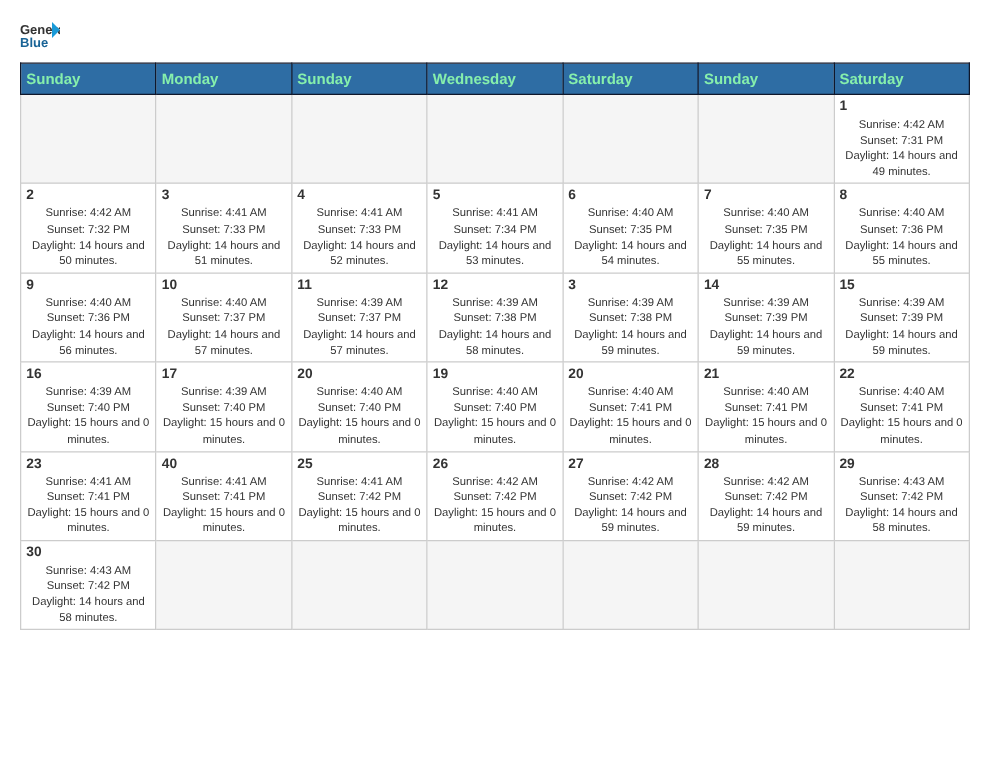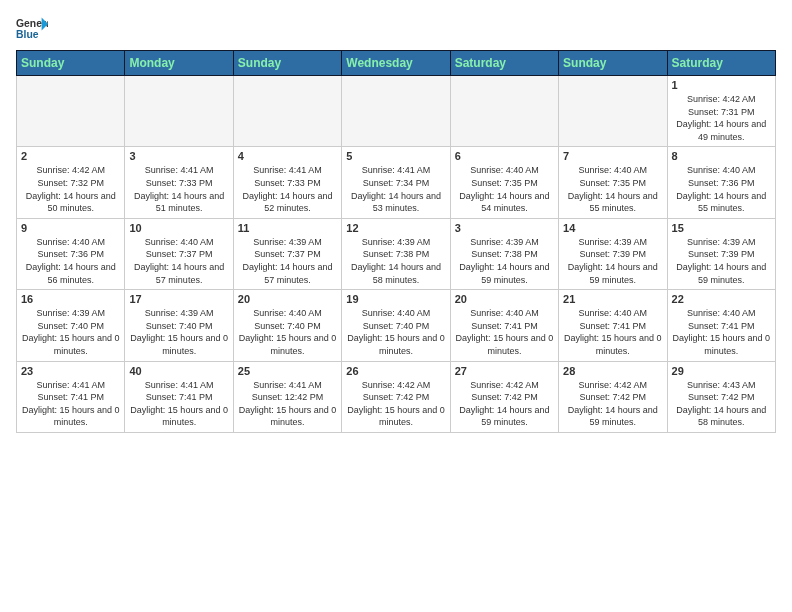--- a/index.html
+++ b/index.html
@@ -266,21 +266,21 @@
         </td>
         <td>
           <span class="day-number">40</span>
           <div class="day-info">Sunrise: 4:41 AM
 Sunset: 7:41 PM
 Daylight: 15 hours and 0 minutes.</div>
         </td>
         <td>
           <span class="day-number">25</span>
           <div class="day-info">Sunrise: 4:41 AM
-Sunset: 12:42 PM
+Sunset: 7:42 PM
 Daylight: 15 hours and 0 minutes.</div>
         </td>
         <td>
           <span class="day-number">26</span>
           <div class="day-info">Sunrise: 4:42 AM
 Sunset: 7:42 PM
 Daylight: 15 hours and 0 minutes.</div>
         </td>
         <td>
           <span class="day-number">27</span>
@@ -293,15 +293,29 @@
           <div class="day-info">Sunrise: 4:42 AM
 Sunset: 7:42 PM
 Daylight: 14 hours and 59 minutes.</div>
         </td>
         <td>
           <span class="day-number">29</span>
           <div class="day-info">Sunrise: 4:43 AM
 Sunset: 7:42 PM
 Daylight: 14 hours and 58 minutes.</div>
         </td>
+      </tr>
+      <tr class="last-row">
+        <td>
+          <span class="day-number">30</span>
+          <div class="day-info">Sunrise: 4:43 AM
+Sunset: 7:42 PM
+Daylight: 14 hours and 58 minutes.</div>
+        </td>
+        <td class="empty"></td>
+        <td class="empty"></td>
+        <td class="empty"></td>
+        <td class="empty"></td>
+        <td class="empty"></td>
+        <td class="empty"></td>
       </tr>
     </tbody>
 </table>
 
 </body></html>

